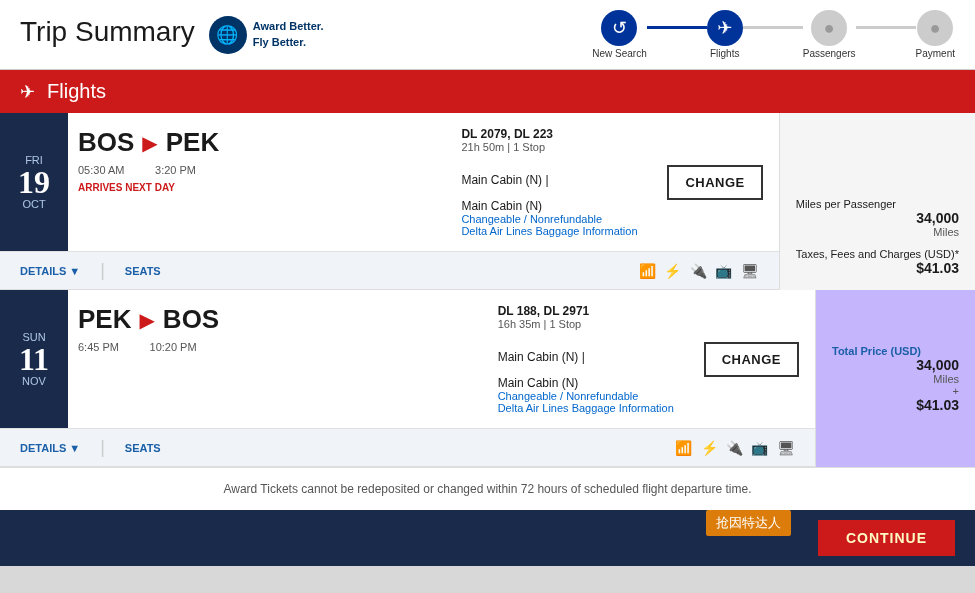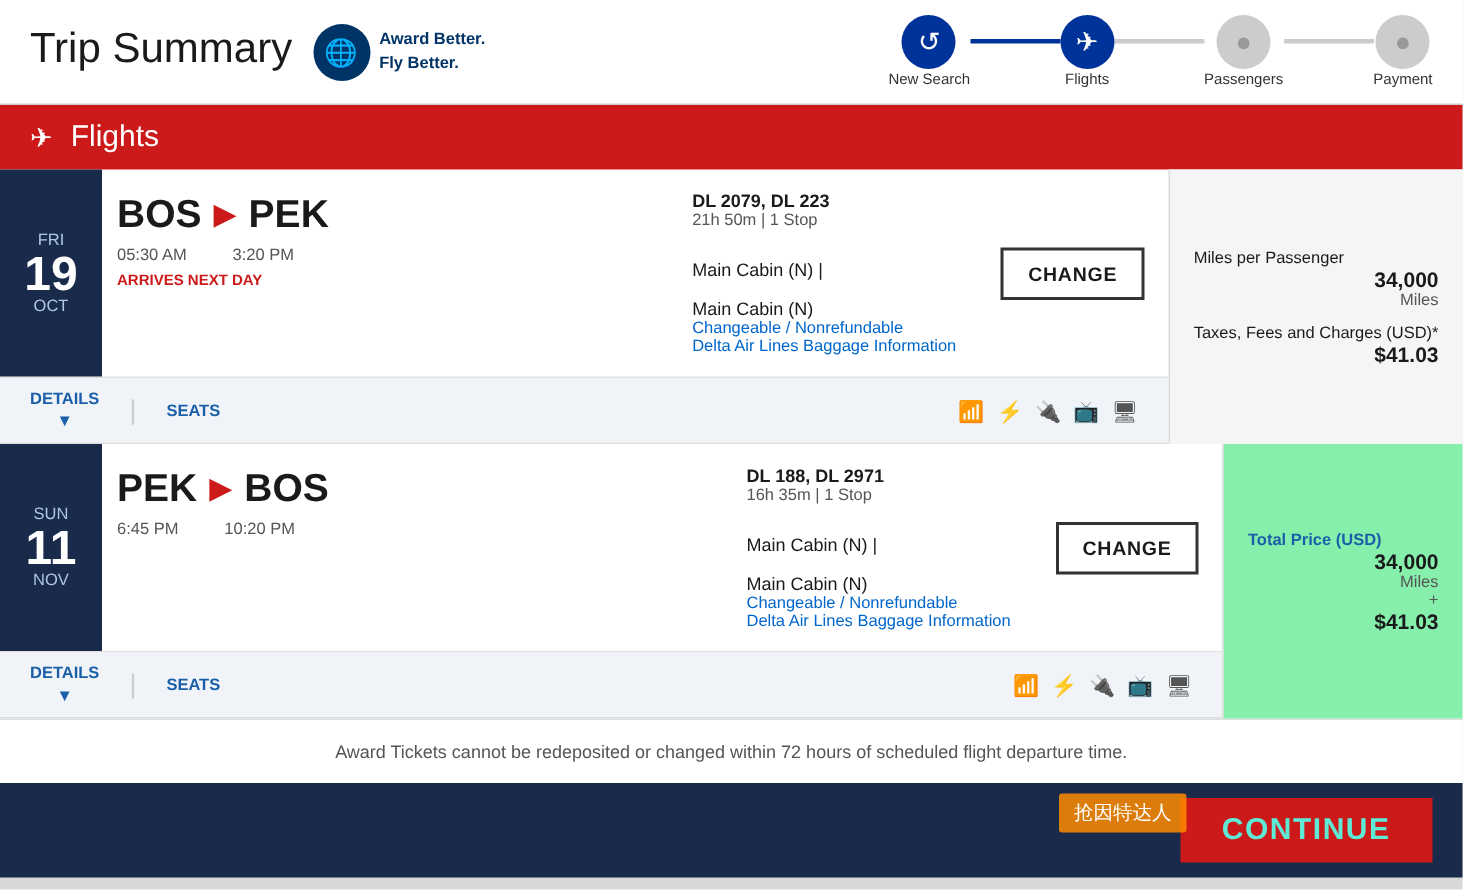--- a/index.html
+++ b/index.html
@@ -145,20 +145,21 @@
     .flight-date-dow {
       font-size: 11px;
       text-transform: uppercase;
       font-weight: normal;
       color: #aec6e8;
     }
     .flight-date-day {
       font-size: 32px;
       font-weight: bold;
       line-height: 1;
+      font-family: Liberation Serif, serif;
     }
     .flight-date-month {
       font-size: 11px;
       text-transform: uppercase;
       color: #aec6e8;
     }
     .flight-main {
       flex: 1;
       padding: 14px 10px;
       display: flex;
@@ -262,21 +263,20 @@
     }
     .details-link {
       font-size: 11px;
       color: #1a5fa8;
       font-weight: bold;
       text-transform: uppercase;
       cursor: pointer;
       display: flex;
       align-items: center;
       gap: 3px;
-      flex-direction: column;
     }
     .seats-link {
       font-size: 11px;
       color: #1a5fa8;
       font-weight: bold;
       text-transform: uppercase;
       cursor: pointer;
     }
     .details-icons {
       margin-left: auto;
@@ -320,24 +320,24 @@
     
     .bottom-bar {
       background: #1a2a4a;
       display: flex;
       justify-content: flex-end;
       padding: 10px 20px;
       margin-top: 0;
     }
     .continue-btn {
       background: #cc1a1a;
-      color: #5eead4;
+      color: #fef9c3;
       border: none;
       padding: 10px 28px;
-      font-size: 20px;
+      font-size: 14px;
       font-weight: bold;
       text-transform: uppercase;
       cursor: pointer;
       letter-spacing: 1px;
     }
 
     .watermark {
       position: absolute;
       bottom: 30px;
       right: 184px;
@@ -355,21 +355,21 @@
     
     .second-flight-wrapper {
       display: flex;
     }
     .second-flight-content {
       flex: 1;
       display: flex;
       flex-direction: column;
     }
     .second-price-area {
-      background: #86efac;
+      background: #c4b5fd;
       padding: 14px 16px;
       min-width: 160px;
       display: flex;
       flex-direction: column;
       justify-content: center;
       gap: 10px;
       border-left: 1px solid #ddd;
     }
 
     .first-flight-wrapper {
@@ -379,21 +379,21 @@
       flex: 1;
       display: flex;
       flex-direction: column;
     }
     .first-price-area {
       background: #f5f5f5;
       padding: 14px 16px;
       min-width: 160px;
       display: flex;
       flex-direction: column;
-      justify-content: center;
+      justify-content: flex-end;
       gap: 10px;
       border-left: 1px solid #ddd;
     }
   </style>
 </head>
 <body>
 
 <div class="page-wrapper">
 
   <div class="header">

